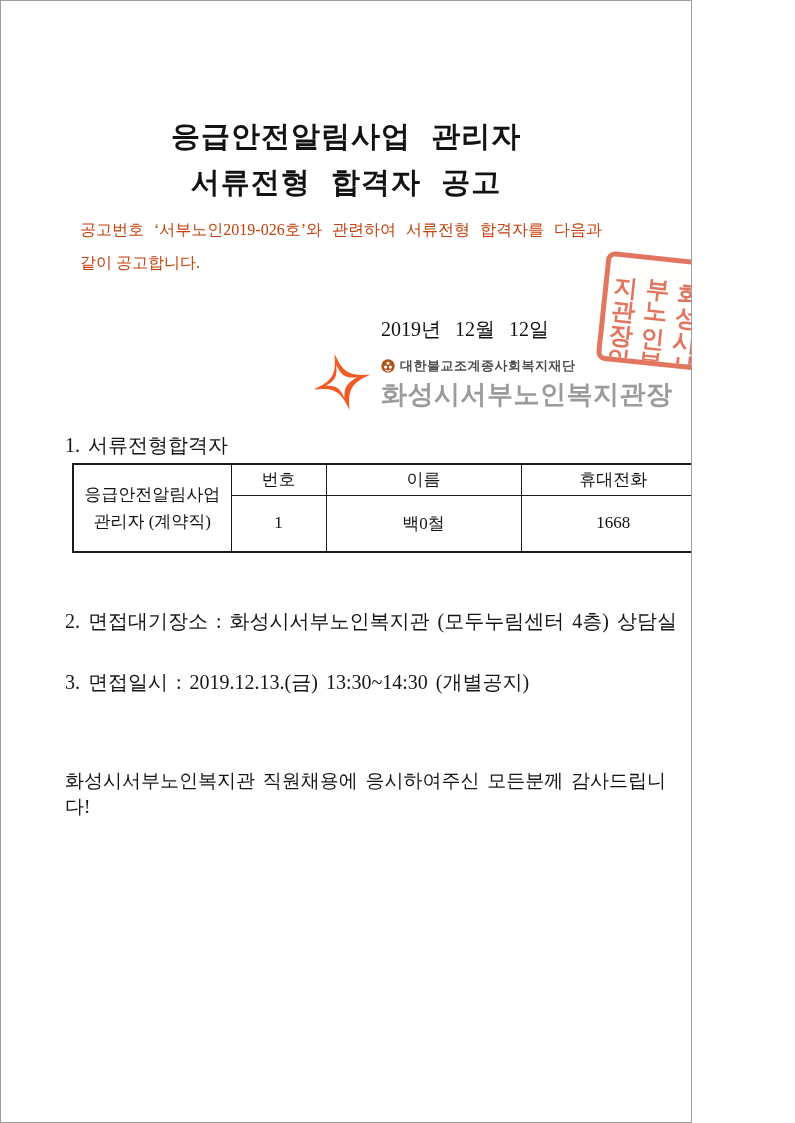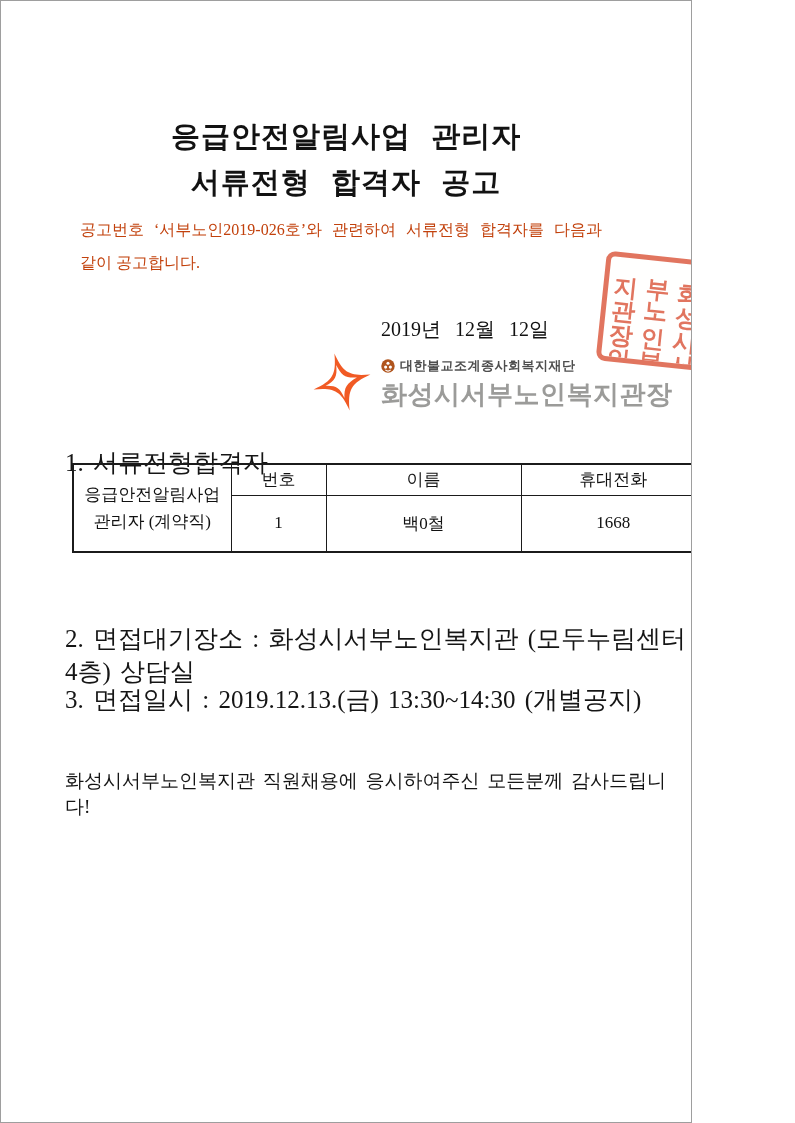--- a/index.html
+++ b/index.html
@@ -79,21 +79,21 @@
   }
   .logo-org{
     margin-top:2px;
     font-size:26px;font-weight:700;
     color:var(--logo-org-gray);
     letter-spacing:0.5px;
   }
   
   .sec{
     position:absolute;left:64px;
-    font-size:25px;color:#151515;word-spacing:3px;margin-top:14px;
+    font-size:20px;color:#151515;word-spacing:3px;
   }
   .sec1{top:431px;}
   .sec2{top:607px;}
   .sec3{top:668px;}
   .closing{
     position:absolute;left:64px;top:767px;
     font-size:19px;color:#151515;word-spacing:3px;
   }
   
   .pass-table{

